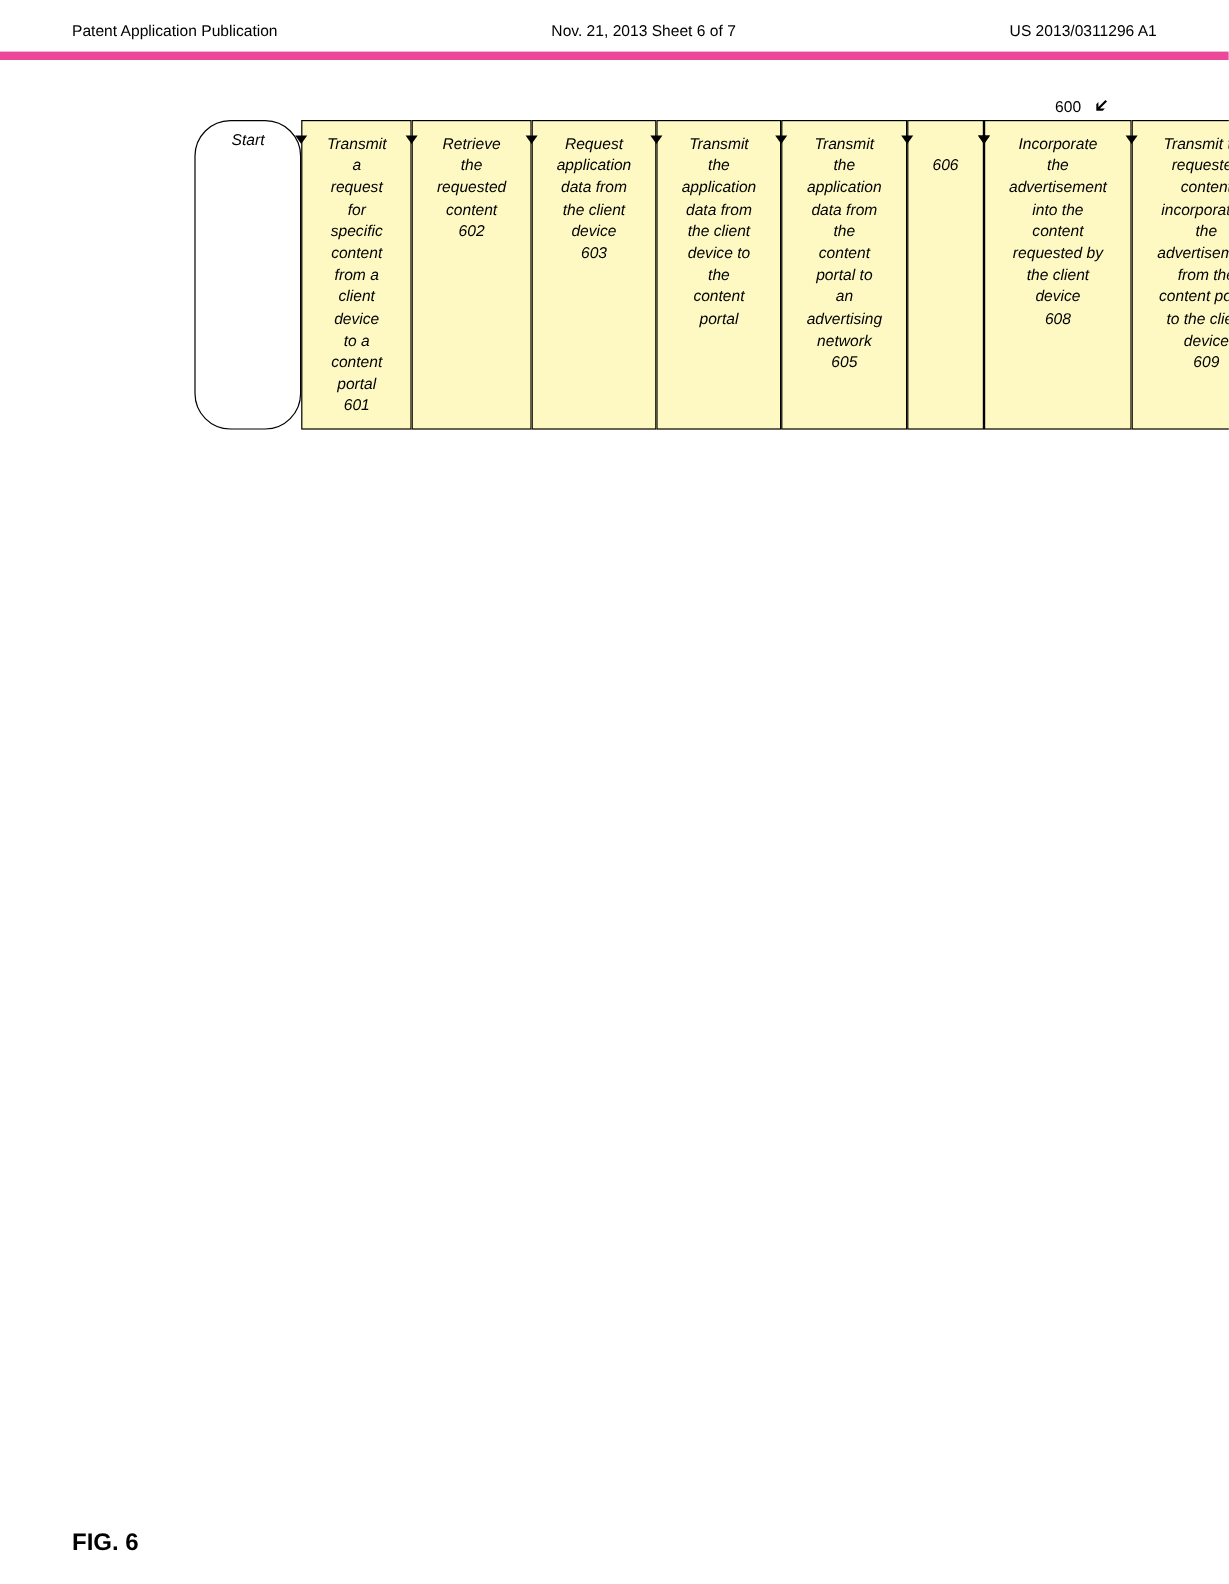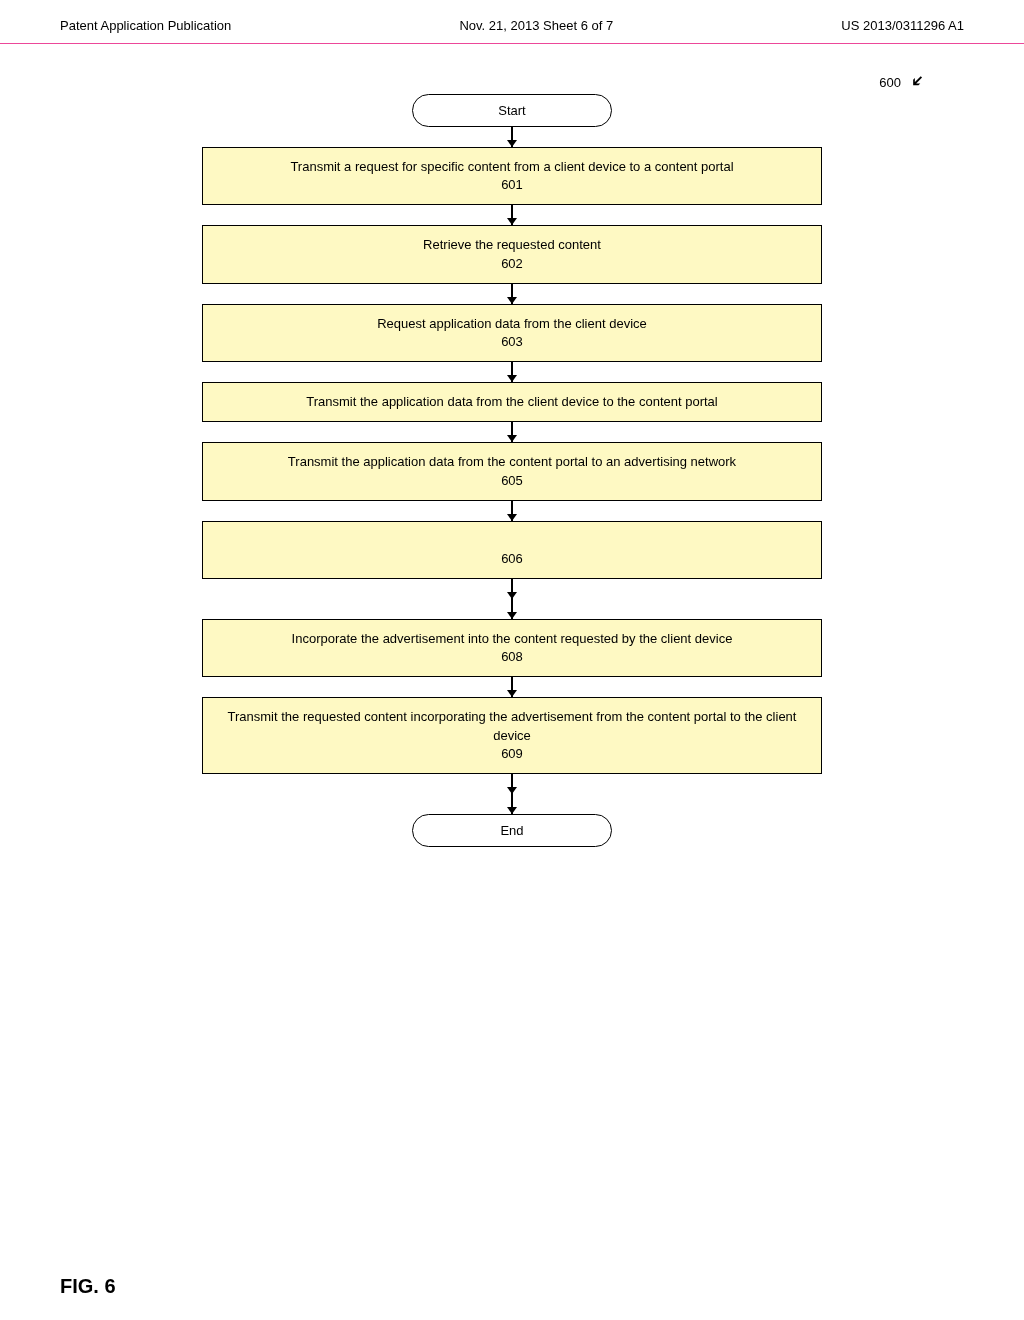--- a/index.html
+++ b/index.html
@@ -9,40 +9,40 @@
       width: 1024px;
       min-height: 1320px;
       position: relative;
     }
 
     
     .header {
       display: flex;
       justify-content: space-between;
       padding: 18px 60px 10px 60px;
-      border-bottom: 1px solid #ec4899;
+      border-bottom: 7px solid #ec4899;
       font-size: 13px;
     }
 
     
     .diagram-area {
       display: flex;
       flex-direction: column;
       align-items: center;
       padding-top: 40px;
       position: relative;
     }
 
     
     .flow-container {
       display: flex;
-      flex-direction: column;
-      align-items: center;
+      flex-direction: row;
       width: 700px;
       margin-top: 10px;
+      font-style: italic;
     }
 
     .rounded-box {
       border: 1.5px solid #000;
       border-radius: 30px;
       padding: 8px 30px;
       text-align: center;
       font-size: 13px;
       width: 200px;
       background: #fff;

